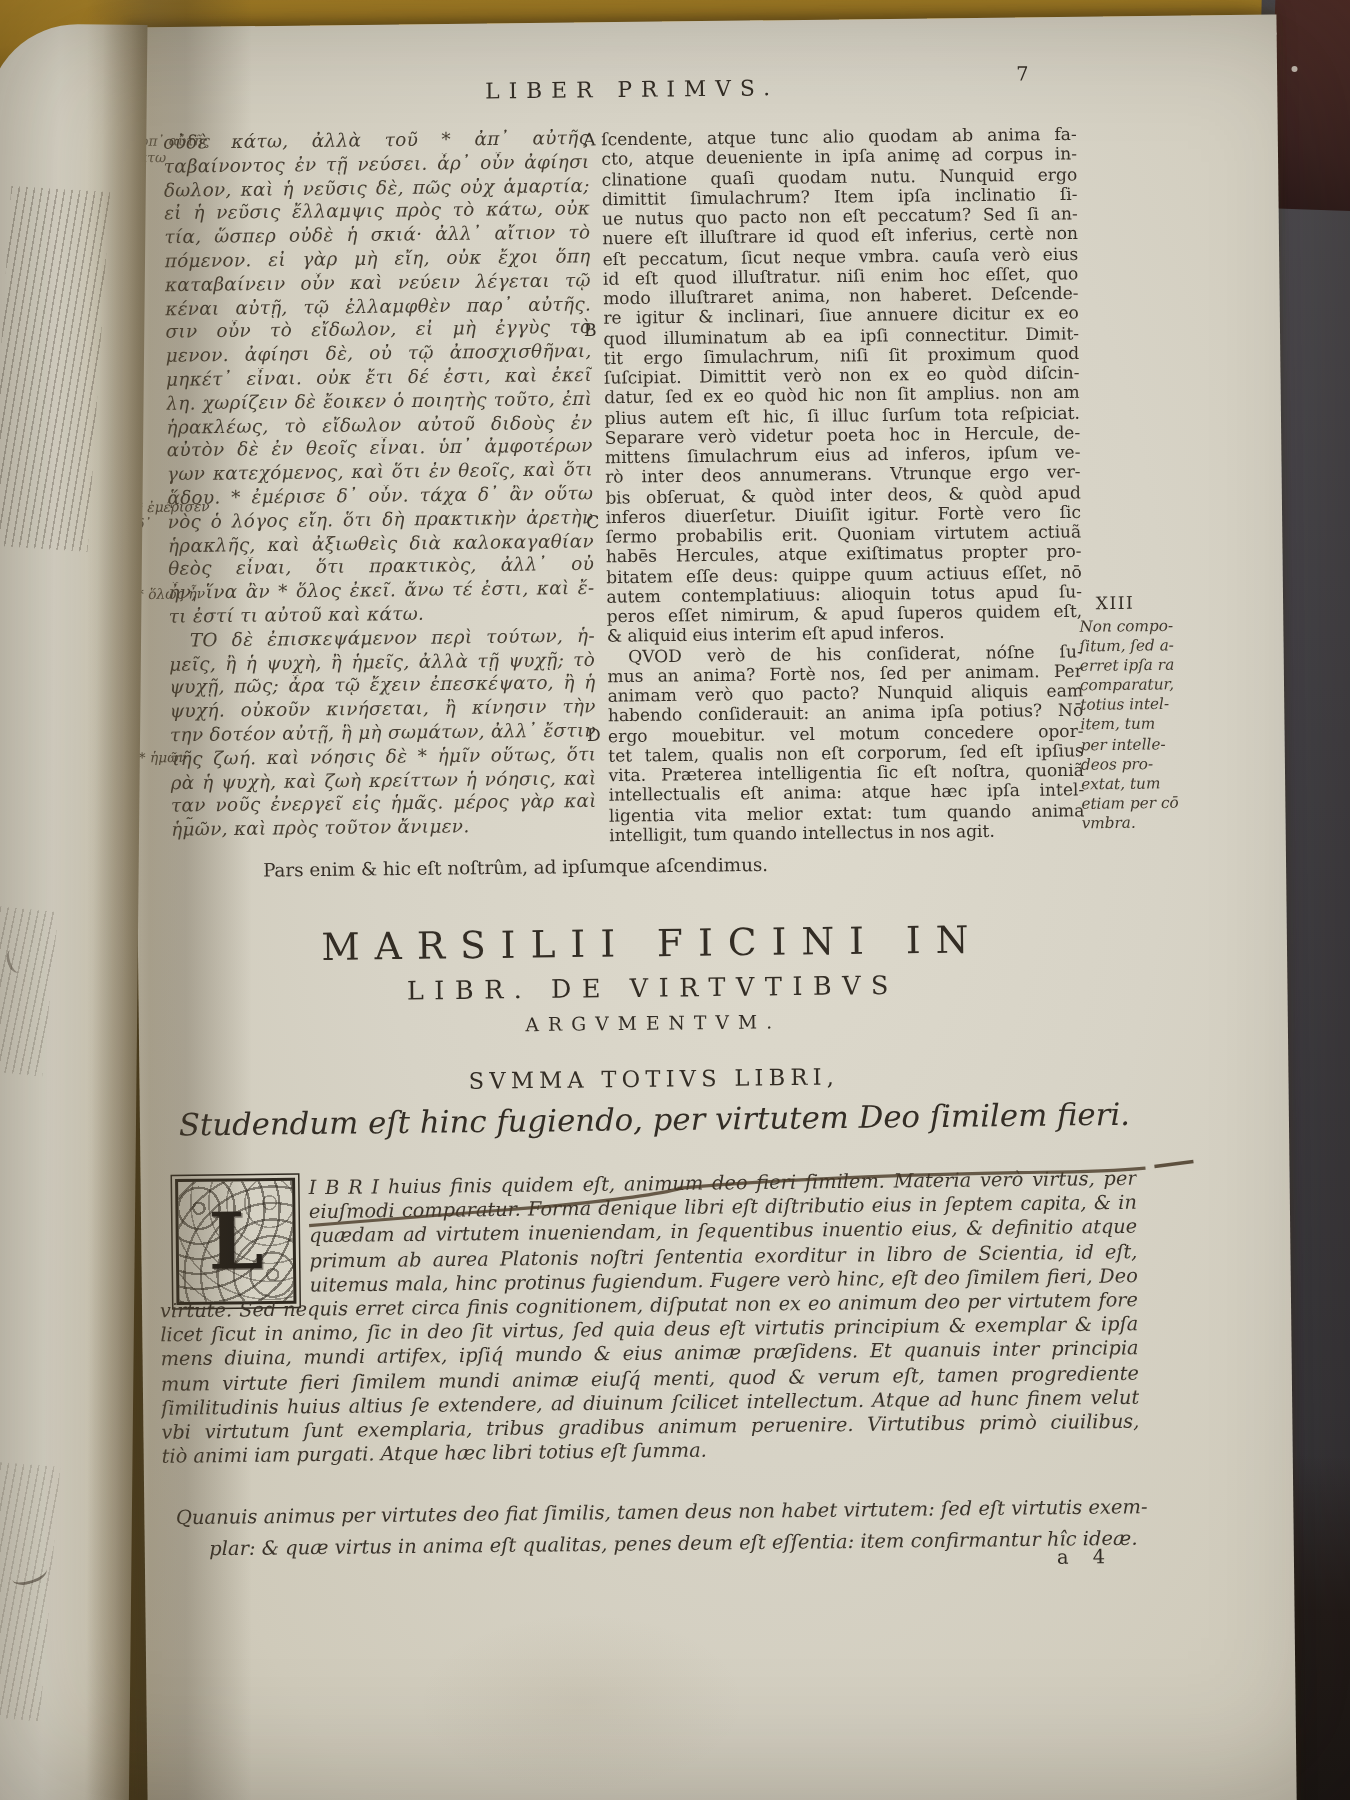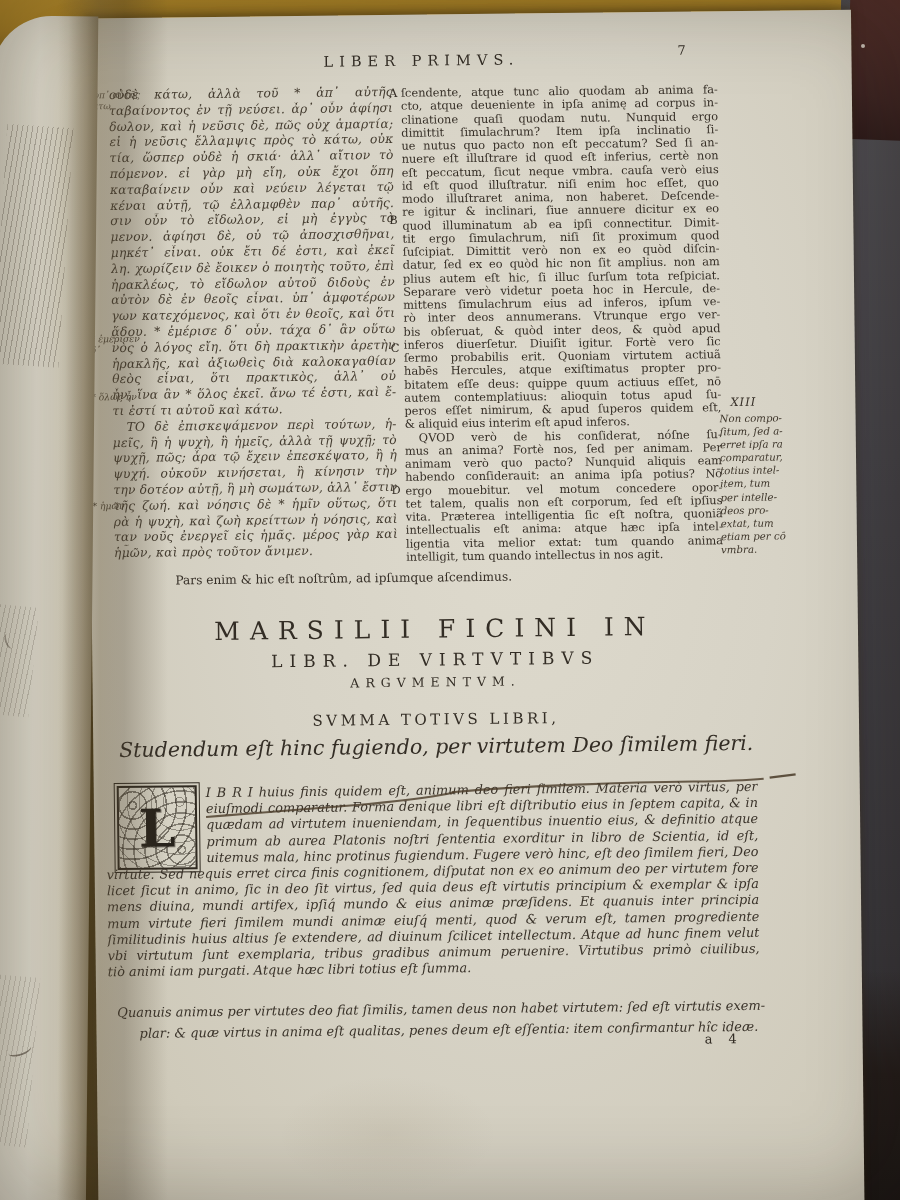--- a/index.html
+++ b/index.html
@@ -37,21 +37,21 @@
   .folio{font-size:13px;color:#332d25;}
   .tcol .tline{text-align:justify;text-align-last:justify;overflow:hidden;white-space:normal;}
   .tcol .tline.noend{text-align-last:left;}
   .tcol .tline.indent{text-indent:14px;}
   .greek-col{width:284px;font-style:italic;color:#453d31;}
   .greek-col .tline{font-size:12.3px;line-height:15.8px;height:15.8px;letter-spacing:.2px;color:#453d31;}
   .latin-col{width:317px;}
   .latin-col .tline{font-size:11.4px;line-height:13.25px;height:13.25px;color:#362f27;}
   .section-letter{font-size:11.5px;color:#362f27;}
   .gnote{font-size:9.2px;font-style:italic;color:#4a4236;width:62px;line-height:10.5px;}
-  .side-note-num{font-size:11.5px;letter-spacing:1px;color:#362f27;font-style:italic;}
+  .side-note-num{font-size:11.5px;letter-spacing:1px;color:#362f27;}
   .side-note{width:72px;font-style:italic;}
   .side-note .tline{font-size:10.2px;line-height:13.1px;height:13.1px;text-align:left;text-align-last:left;color:#3f372c;}
   .closing-line{font-size:12.2px;color:#362f27;white-space:nowrap;}
   .headings{text-align:center;}
   .title1{font-size:25px;letter-spacing:10px;color:#332d25;white-space:nowrap;}
   .title2{font-size:17px;letter-spacing:7px;color:#332d25;white-space:nowrap;}
   .title3{font-size:12.5px;letter-spacing:6px;color:#332d25;white-space:nowrap;}
   .summa-head{font-size:15px;letter-spacing:3.5px;color:#332d25;white-space:nowrap;}
   .summa-text{font-size:20.5px;font-style:italic;color:#332d25;white-space:nowrap;}
   .argumentum{width:652px;font-style:italic;}

